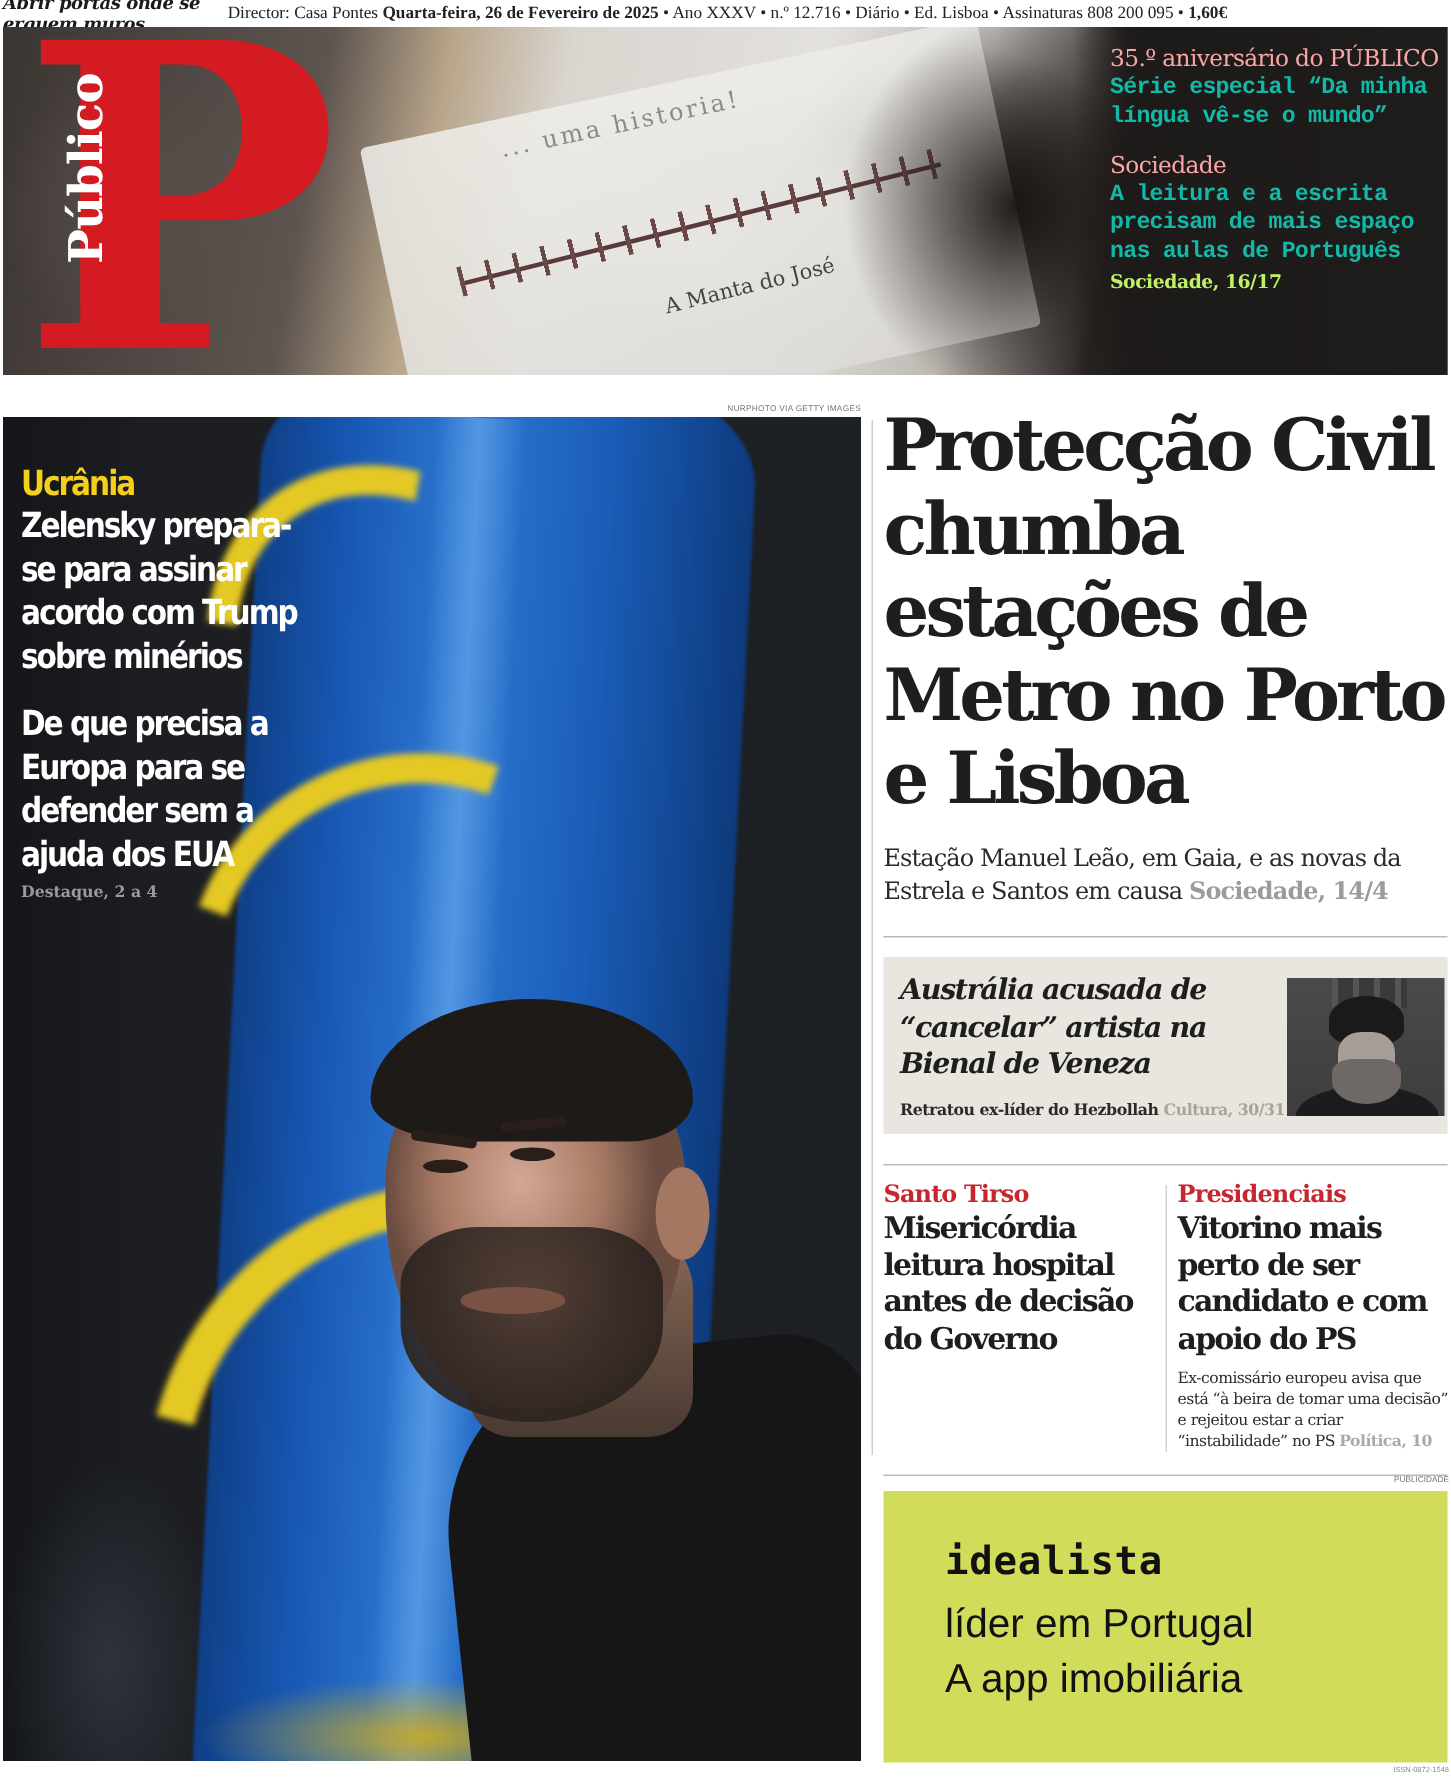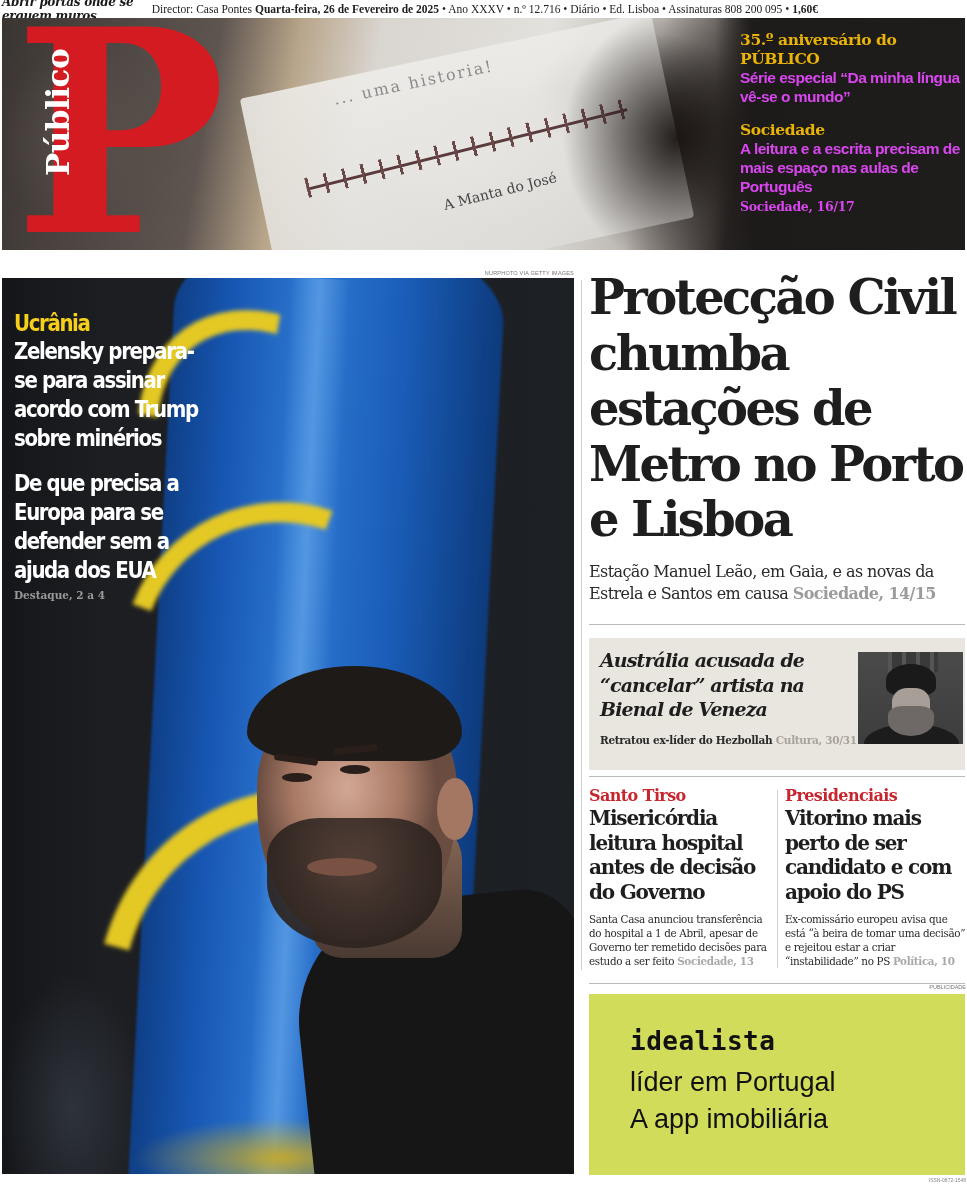--- a/index.html
+++ b/index.html
@@ -29,23 +29,23 @@
   .banner-paper-title { position: absolute; left: 440px; top: 165px; font-family: "DejaVu Serif", serif; font-size: 14px; color: #444; transform: rotate(-14deg); }
   .banner-hair { position: absolute; left: 560px; top: -10px; width: 230px; height: 260px; background: radial-gradient(ellipse at 50% 50%, rgba(25,20,18,0.95), rgba(25,20,18,0) 70%); }
   .banner-right-dark { position: absolute; right: 0; top: 0; width: 250px; height: 100%; background: linear-gradient(90deg, rgba(28,26,25,0) 0%, rgba(28,26,25,0.92) 15%, #1f1d1c 100%); }
 
   .logo { position: absolute; left: 12px; top: 8px; width: 200px; height: 220px; }
   .logo-p { position: absolute; left: 0; top: -34px; font-family: "DejaVu Serif", serif; font-weight: bold; font-size: 282px; line-height: 1; color: #d51b22; letter-spacing: -4px; }
   .logo-word { position: absolute; left: 26px; top: 150px; transform: rotate(-90deg); transform-origin: left top; font-family: "DejaVu Serif", serif; font-weight: bold; font-size: 31px; color: #ffffff; letter-spacing: -0.5px; }
 
   .teasers { position: absolute; left: 738px; top: 12px; width: 225px; }
   .teaser { margin-bottom: 14px; }
-  .teaser-kicker { font-family: "DejaVu Serif", serif; font-weight: bold; font-size: 15.5px; line-height: 19px; color: #eab308; letter-spacing: -0.4px; }
-  .teaser-title { font-family: Liberation Sans, sans-serif; font-weight: bold; font-size: 15.5px; line-height: 19px; color: #d946ef; letter-spacing: -0.5px; }
-  .teaser-ref { font-family: "DejaVu Serif", serif; font-weight: bold; font-size: 12.5px; line-height: 18px; color: #d946ef; margin-top: 2px; letter-spacing: -0.3px; }
+  .teaser-kicker { font-family: "DejaVu Serif", serif; font-weight: normal; font-size: 15.5px; line-height: 19px; color: #fca5a5; letter-spacing: -0.4px; }
+  .teaser-title { font-family: Liberation Mono, monospace; font-weight: bold; font-size: 15.5px; line-height: 19px; color: #14b8a6; letter-spacing: -0.5px; }
+  .teaser-ref { font-family: "DejaVu Serif", serif; font-weight: bold; font-size: 12.5px; line-height: 18px; color: #bef264; margin-top: 2px; letter-spacing: -0.3px; }
 
   
   .credit { position: absolute; left: 440px; top: 270px; width: 134px; text-align: right; font-family: "Liberation Sans", sans-serif; font-size: 5.5px; color: #777; letter-spacing: 0.2px; }
   .lead-photo { position: absolute; left: 2px; top: 278px; width: 572px; height: 896px; overflow: hidden; background: #17191c; }
   .lp-bg { position: absolute; inset: 0;
     background:
       radial-gradient(ellipse 90px 170px at 70px 830px, rgba(60,66,78,0.6), rgba(0,0,0,0) 80%),
       linear-gradient(90deg, #141619 0%, #1c1e22 18%, #1d2024 100%); }
   .lp-flag { position: absolute; left: 150px; top: -40px; width: 330px; height: 980px; border-radius: 40% 40% 20% 20% / 8% 8% 4% 4%;
     background: linear-gradient(90deg, #0f3f86 0%, #1757b3 18%, #2e78d3 42%, #1a5db8 70%, #0d3a7c 100%); transform: rotate(3deg); filter: blur(1px); }
@@ -76,21 +76,21 @@
   .lead-sub { margin-top: 16px; font-family: "DejaVu Sans", sans-serif; font-weight: bold; font-size: 23px; line-height: 29px; color: #ffffff; letter-spacing: -1.6px; transform: scaleX(0.86); transform-origin: left; width: 230px; }
   .lead-ref { margin-top: 4px; font-family: "DejaVu Serif", serif; font-weight: bold; font-size: 10.5px; color: #9a9a9a; }
 
   
   .col-rule { position: absolute; left: 581px; top: 280px; width: 1px; height: 690px; background: #cfcfcf; }
   .headline { position: absolute; left: 589px; top: 270px; width: 375px; font-family: "DejaVu Serif", serif; font-weight: bold; font-size: 48px; line-height: 55.5px; color: #1e1e1e; letter-spacing: -2.6px; }
   .standfirst { position: absolute; left: 589px; top: 561px; width: 378px; font-family: "DejaVu Serif", serif; font-size: 16px; line-height: 22px; color: #2a2a2a; letter-spacing: -0.6px; }
   .standfirst .ref { font-weight: bold; color: #9b9b9b; }
   .rule { position: absolute; height: 1px; background: #b9b9b9; }
 
-  .culture-box { position: absolute; left: 589px; top: 638px; width: 376px; height: 132px; background: #e9e6e0; }
+  .culture-box { position: absolute; left: 589px; top: 638px; width: 376px; height: 118px; background: #e9e6e0; }
   .culture-title { position: absolute; left: 11px; top: 10px; width: 260px; font-family: "DejaVu Serif", serif; font-style: italic; font-weight: bold; font-size: 19px; line-height: 24.5px; color: #1e1e1e; letter-spacing: -0.9px; }
   .culture-sub { position: absolute; left: 11px; top: 96px; font-family: "DejaVu Serif", serif; font-weight: bold; font-size: 10.5px; color: #2a2a2a; letter-spacing: -0.3px; white-space: nowrap; }
   .culture-sub .ref { color: #a9a39a; font-weight: bold; margin-top: 36px; }
   .culture-photo { position: absolute; left: 269px; top: 14px; width: 105px; height: 92px; background: linear-gradient(180deg, #4a4a4a 0%, #3d3d3d 100%); overflow: hidden; }
   .cp-turban { position: absolute; left: 28px; top: 12px; width: 50px; height: 32px; border-radius: 50% 50% 30% 30%; background: #1a1a1a; }
   .cp-face { position: absolute; left: 34px; top: 36px; width: 38px; height: 34px; border-radius: 40%; background: #a89e98; }
   .cp-beard { position: absolute; left: 30px; top: 54px; width: 46px; height: 30px; border-radius: 30% 30% 50% 50%; background: #6e6866; }
   .cp-body { position: absolute; left: 6px; top: 72px; width: 95px; height: 40px; border-radius: 50% 50% 0 0; background: #1c1c1c; }
   .cp-bars { position: absolute; left: 30px; top: 0; width: 50px; height: 20px; background: repeating-linear-gradient(90deg, #555 0 4px, #3a3a3a 4px 14px); }
 
@@ -176,21 +176,21 @@
   <div class="lead-title">Zelensky prepara-se para assinar acordo com Trump sobre minérios</div>
   <div class="lead-sub">De que precisa a Europa para se defender sem a ajuda dos EUA</div>
   <div class="lead-ref">Destaque, 2 a 4</div>
 </div>
 
 <div class="col-rule"></div>
 
 <h1 class="headline">Protecção Civil chumba estações de Metro no Porto e Lisboa</h1>
 <p class="standfirst">
   <span>Estação Manuel Leão, em Gaia, e as novas da Estrela e Santos em causa</span>
-  <span class="ref">Sociedade, 14/15</span>
+  <span class="ref">Sociedade, 14/4</span>
 </p>
 <div class="rule" style="left:589px; top:624px; width:376px;"></div>
 
 <div class="culture-box">
   <div class="culture-title">Austrália acusada de “cancelar” artista na Bienal de Veneza</div>
   <div class="culture-sub">
     <span>Retratou ex-líder do Hezbollah</span>
     <span class="ref">Cultura, 30/31</span>
   </div>
   <div class="culture-photo">
@@ -200,24 +200,20 @@
     <div class="cp-face"></div>
     <div class="cp-beard"></div>
   </div>
 </div>
 
 <div class="rule" style="left:589px; top:776px; width:376px;"></div>
 
 <div class="story s1">
   <div class="story-kicker">Santo Tirso</div>
   <div class="story-title">Misericórdia leitura hospital antes de decisão do Governo</div>
-  <div class="story-body">
-    <span>Santa Casa anunciou transferência do hospital a 1 de Abril, apesar de Governo ter remetido decisões para estudo a ser feito</span>
-    <span class="ref">Sociedade, 13</span>
-  </div>
 </div>
 <div class="story-sep"></div>
 <div class="story s2">
   <div class="story-kicker">Presidenciais</div>
   <div class="story-title">Vitorino mais perto de ser candidato e com apoio do PS</div>
   <div class="story-body">
     <span>Ex-comissário europeu avisa que está “à beira de tomar uma decisão” e rejeitou estar a criar “instabilidade” no PS</span>
     <span class="ref">Política, 10</span>
   </div>
 </div>

